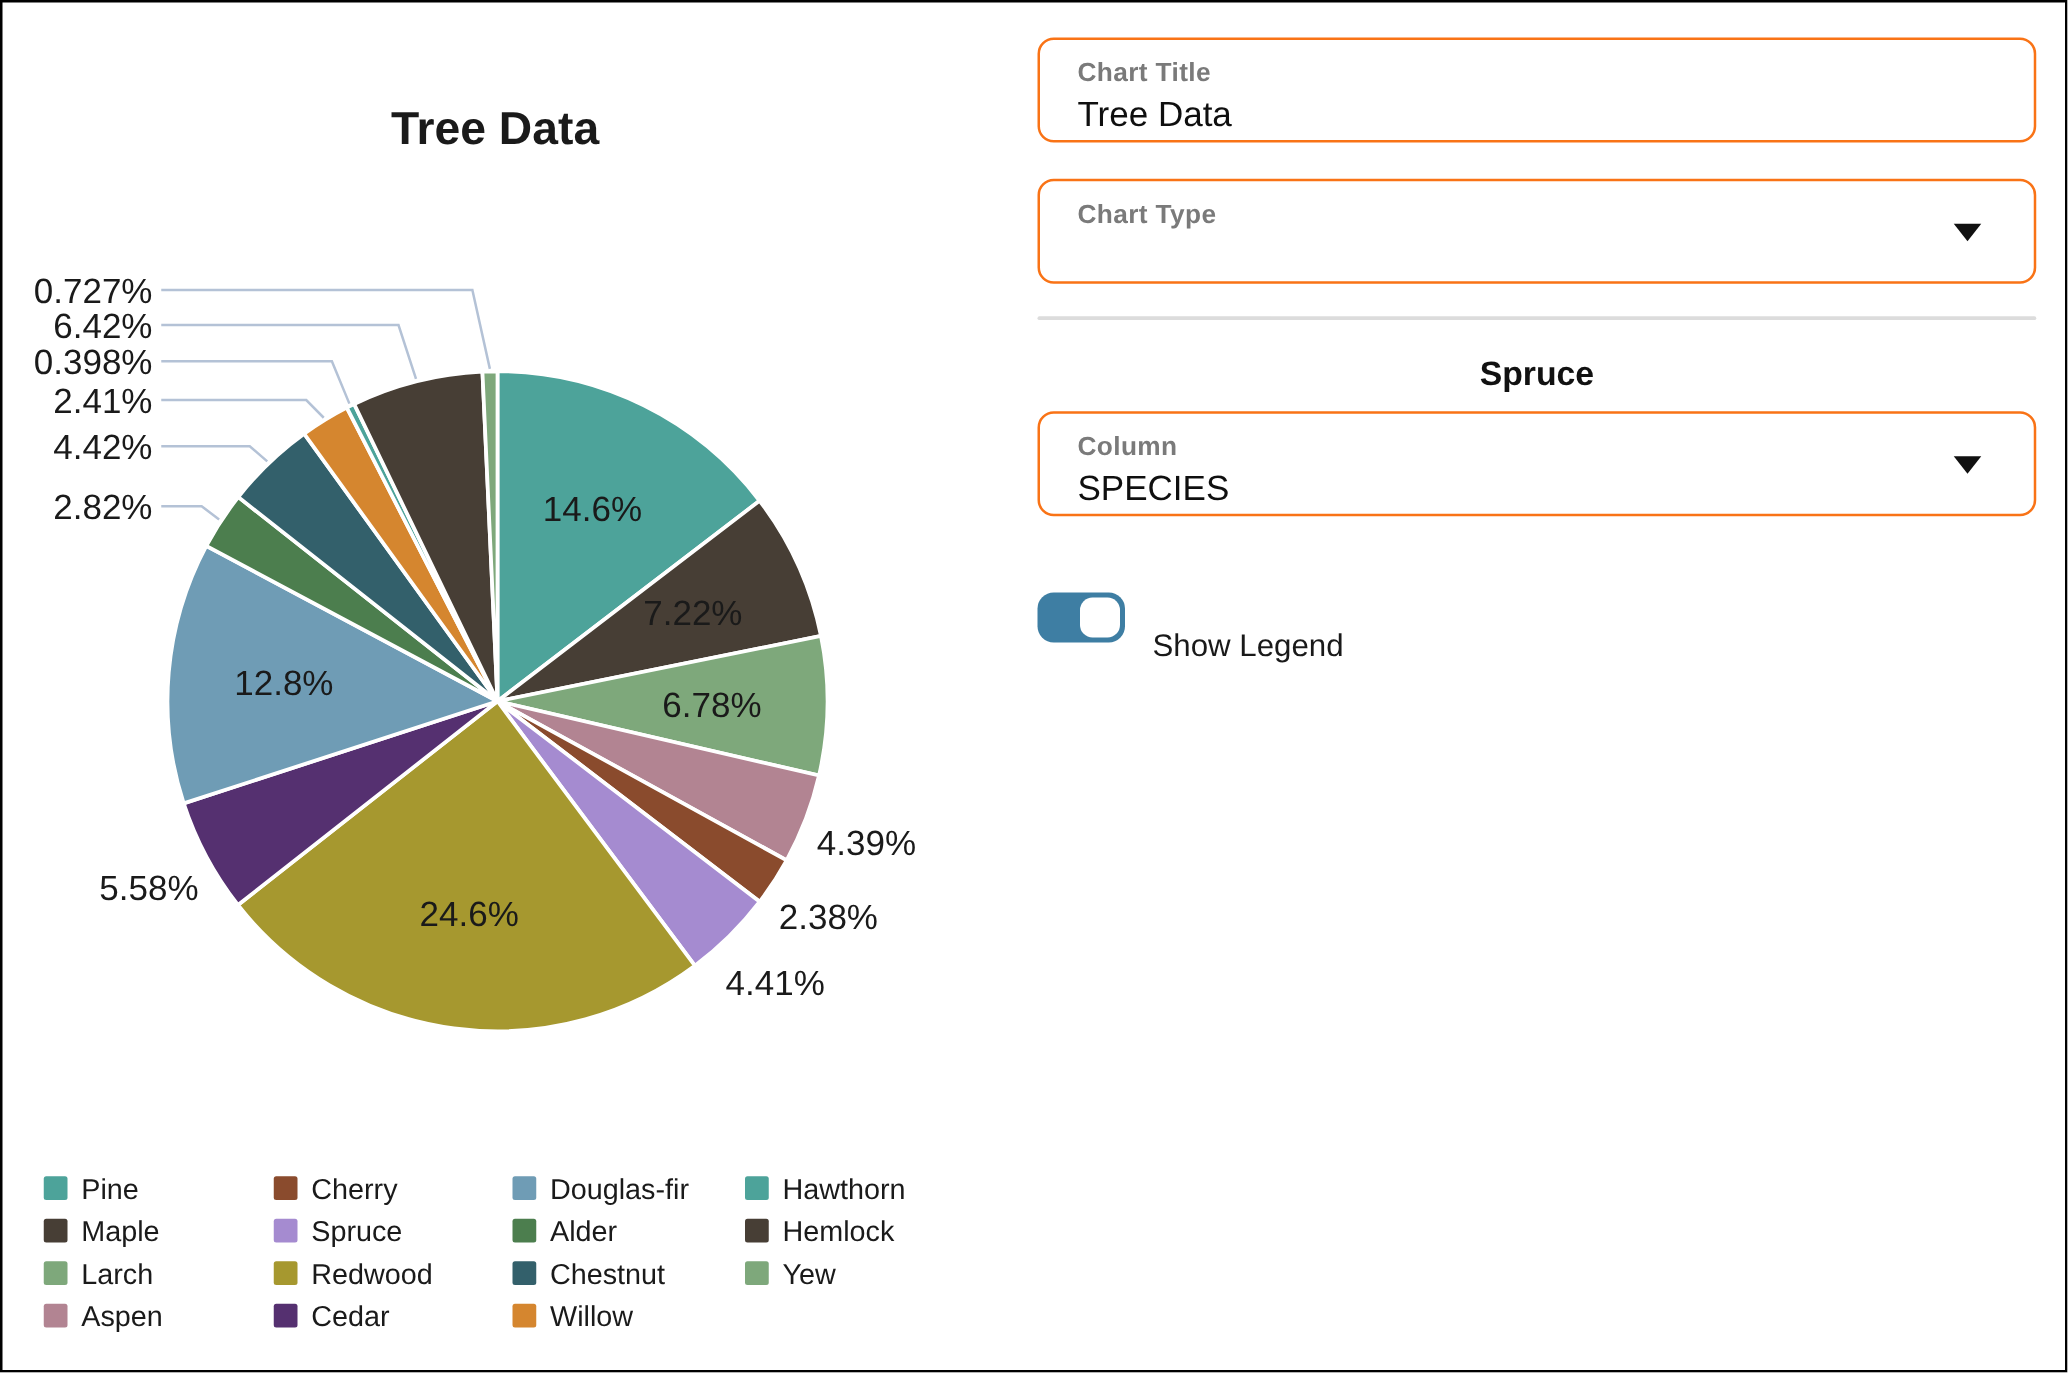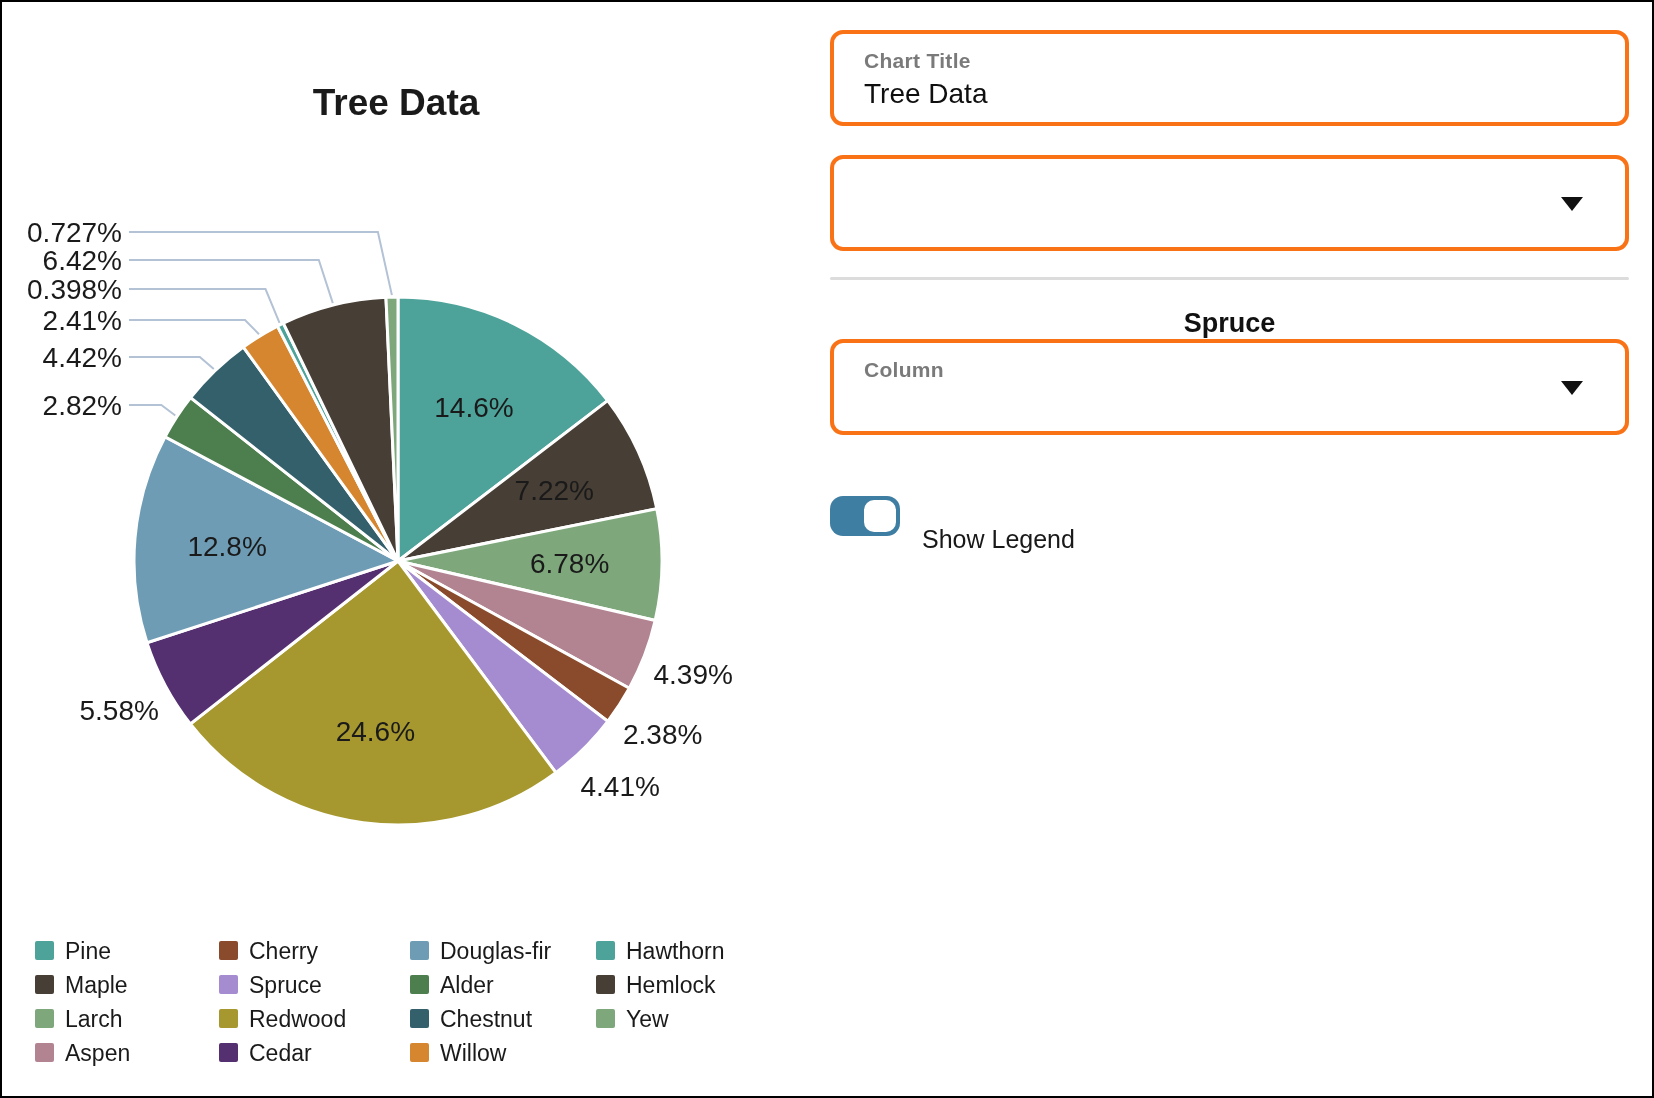--- a/index.html
+++ b/index.html
@@ -11,39 +11,39 @@
   }
   
   .chart-figure { position:absolute; left:0; top:0; width:800px; height:1094px; }
   .chart-figure svg { display:block; }
   .pie-title { font-size:37px; font-weight:bold; fill:#1a1a1a; }
   .pct-label { font-size:28px; fill:#1a1a1a; }
   .legend-label { font-size:23px; fill:#1a1a1a; }
   
   .right-panel { position:absolute; left:828px; top:28px; width:799px; }
   .field-box {
-    box-sizing:border-box; height:96px; background:#fff;
-    border:4px solid #f97316; border-radius:13px;
+    box-sizing:border-box; height:84px; background:#fff;
+    border:2px solid #f97316; border-radius:13px;
     padding:15px 30px 0 30px; position:relative;
   }
   .field-label { font-size:21px; font-weight:bold; color:#7a7a7a; letter-spacing:.3px; }
   .field-value { font-size:28px; color:#0f0f0f; margin-top:5px; white-space:nowrap; }
   .caret {
     position:absolute; right:42px; top:50%; margin-top:-6px;
     width:0; height:0;
     border-left:11px solid transparent; border-right:11px solid transparent;
     border-top:14px solid #111;
   }
   .mt-29 { margin-top:29px; }
   .divider { margin-top:26px; height:3px; background:#dcdcdc; border-radius:2px; }
   .section-heading {
     margin-top:27px; text-align:center;
     font-size:27px; font-weight:bold; color:#111; line-height:1.2;
   }
-  .mt-18 { margin-top:0; }
+  .mt-18 { margin-top:14px; }
   .toggle-row { margin-top:42px; display:flex; align-items:center; }
   .toggle {
     position:relative; width:70px; height:40px; border-radius:13px;
     background:#3E7EA3; flex:0 0 auto; cursor:pointer;
   }
   .toggle-knob {
     position:absolute; top:4px; right:4px; width:32px; height:32px;
     background:#fff; border-radius:10px;
   }
   .toggle-label { margin-left:22px; font-size:25px; color:#191919;margin-top:48px; }
@@ -134,29 +134,31 @@
   </div>
 
   <div class="right-panel">
 
     <div class="field-box">
       <div class="field-label">Chart Title</div>
       <div class="field-value">Tree Data</div>
     </div>
 
     <div class="field-box mt-29">
+      <div class="field-label">Chart Type</div>
       <div class="caret"></div>
     </div>
 
     <div class="divider"></div>
 
     <div class="section-heading">Spruce</div>
 
     <div class="field-box mt-18">
       <div class="field-label">Column</div>
+      <div class="field-value">SPECIES</div>
       <div class="caret"></div>
     </div>
 
     <div class="toggle-row">
       <div class="toggle">
         <div class="toggle-knob"></div>
       </div>
       <div class="toggle-label">Show Legend</div>
     </div>
 

